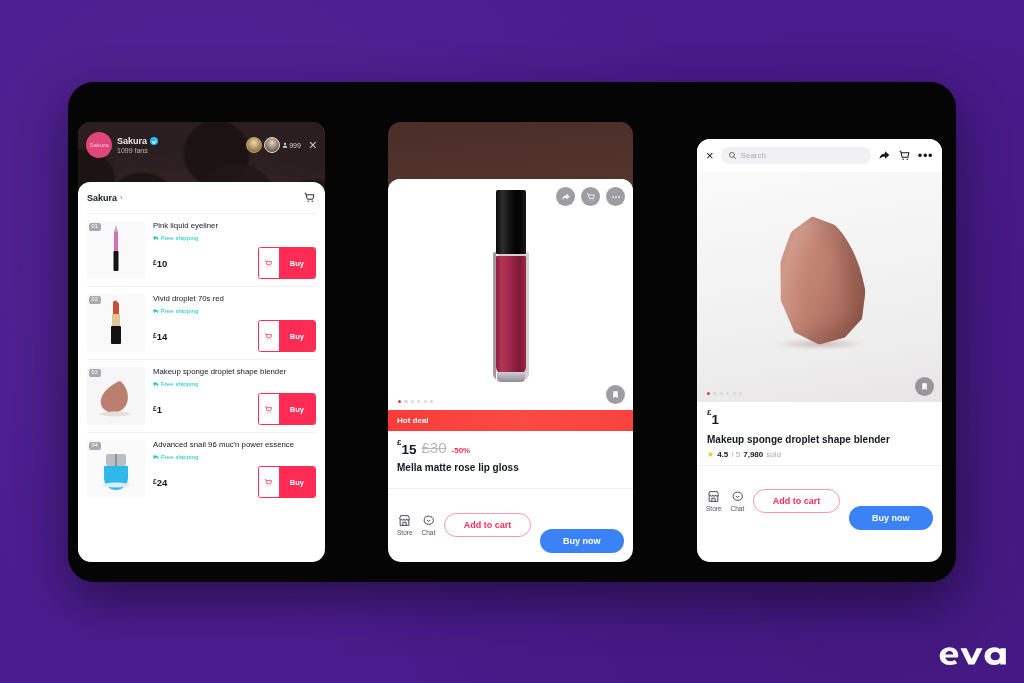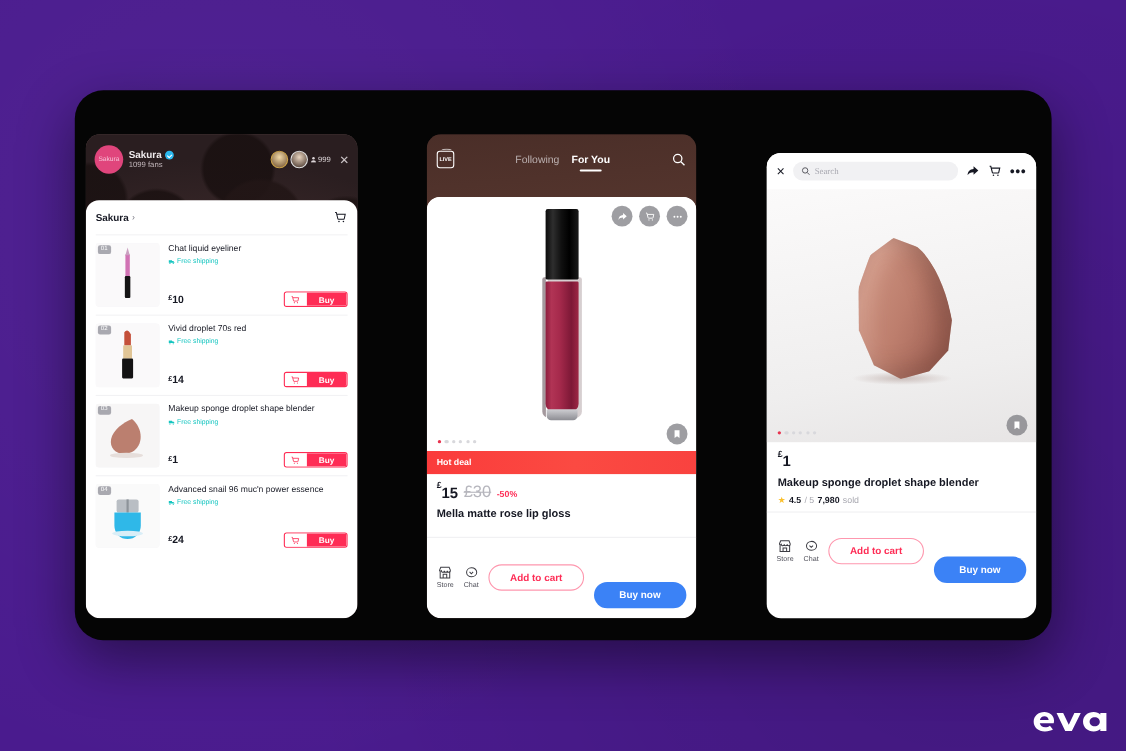--- a/index.html
+++ b/index.html
@@ -70,21 +70,21 @@
     background:#f6f5f7;}
   .rank{position:absolute;left:2px;top:2px;background:rgba(120,120,130,.62);color:#fff;
     font-size:5.5px;padding:1px 2.5px;border-radius:2px;line-height:1;letter-spacing:.3px;z-index:2;}
   .prod-info{flex:1;min-width:0;display:flex;flex-direction:column;}
   .prod-title{font-size:7.8px;color:#161823;line-height:1.32;}
   .ship{display:inline-flex;align-items:center;gap:2px;color:#16c5c0;font-size:6.2px;margin-top:3px;}
   .ship svg{width:6px;height:6px;}
   .prod-bottom{display:flex;align-items:center;justify-content:space-between;margin-top:auto;padding-top:4px;}
   .price{font-size:9.5px;font-weight:700;color:#161823;}
   .price sup{font-size:6.5px;font-weight:700;vertical-align:baseline;position:relative;top:-2px;}
-  .buybtn{display:flex;align-items:stretch;border-radius:2.5px;overflow:hidden;height:14px;
+  .buybtn{display:flex;align-items:stretch;border-radius:2.5px;overflow:hidden;height:32px;
     border:1px solid #fe2c55;}
   .buy-cart{width:20px;background:#fff;display:flex;align-items:center;justify-content:center;}
   .buy-cart svg{width:9px;height:9px;}
   .buy-lbl{background:#fe2c55;color:#fff;font-size:7.5px;font-weight:600;
     padding:0 11px;display:flex;align-items:center;}
 
   
   #phone2{ left:320px; top:40px; width:245px; height:440px; border-radius:13px; background:#1b1113;}
   .vid-bg{position:absolute;inset:0;
     background:
@@ -149,21 +149,21 @@
   .bnow{flex:1;height:24px;border-radius:12px;background:#3b82f6;color:#fff;font-size:9px;
     font-weight:700;display:flex;align-items:center;justify-content:center;margin-top:33px;}
 
   
   #phone3{ left:629px; top:57px; width:245px; height:423px; border-radius:13px; background:#fff;}
   .p3-top{height:33px;display:flex;align-items:center;gap:7px;padding:0 9px;background:#fff;}
   .x-ico{font-size:13px;color:#161823;font-weight:300;line-height:1;}
   .srchbar{flex:1;height:17px;background:#f1f1f3;border-radius:9px;display:flex;align-items:center;
     gap:4px;padding:0 7px;}
   .srchbar svg{width:9px;height:9px;flex:0 0 auto;}
-  .srch-ph{font-size:8px;color:#a8a8b0;font-family:Liberation Serif, serif;}
+  .srch-ph{font-size:8px;color:#a8a8b0;}
   .p3-ico{width:13px;height:13px;color:#161823;}
   .dots3{font-size:13px;color:#161823;letter-spacing:.5px;line-height:.6;}
   .p3-img{position:relative;height:230px;background:linear-gradient(170deg,#fbfafa,#efeeee 70%,#e7e5e5);}
   
   .sponge{position:absolute;left:50%;top:44px;transform:translateX(-50%) rotate(-7deg);
     width:88px;height:128px;
     background:linear-gradient(118deg,#b87a6a 0%,#c98e7c 24%,#bd7e6d 52%,#a96a5c 78%,#9c5f52 100%);
     border-radius:52% 52% 46% 46% / 74% 74% 26% 26%;
     clip-path:polygon(50% 0%, 78% 10%, 96% 36%, 100% 62%, 92% 84%, 70% 97%, 40% 100%, 14% 88%, 3% 62%, 8% 32%, 24% 10%);
     box-shadow:inset -10px -6px 22px rgba(80,40,32,.38), inset 8px 6px 20px rgba(255,220,205,.3);}
@@ -234,21 +234,21 @@
         <div class="thumb">
           <span class="rank">01</span>
           <svg viewBox="0 0 58 58" width="58" height="58">
             <rect width="58" height="58" fill="#faf9fa"></rect>
             <rect x="27" y="10" width="4" height="22" fill="#d173b4" rx="1"></rect>
             <polygon points="29,4 31,11 27,11" fill="#caa0c0"></polygon>
             <rect x="26.5" y="30" width="5" height="20" fill="#141414" rx="1"></rect>
           </svg>
         </div>
         <div class="prod-info">
-          <div class="prod-title">Chat liquid eyeliner</div>
+          <div class="prod-title">Pink liquid eyeliner</div>
           <div class="ship">
             <svg viewBox="0 0 16 16" fill="#16c5c0">
                 <path d="M1 4h8v6H1zM9 6h3l3 3v1h-6z"></path>
                 <circle cx="4" cy="12" r="1.4"></circle>
                 <circle cx="12" cy="12" r="1.4"></circle>
               </svg>
             <span>Free shipping</span>
           </div>
           <div class="prod-bottom">
             <div class="price">
@@ -380,31 +380,20 @@
             </div>
           </div>
         </div>
       </div>
     </div>
   </div>
 
   <div class="phone" id="phone2">
     <div class="vid-bg"></div>
 
-    <div class="vid-top">
-      <div class="live-badge">LIVE</div>
-      <div class="feed-tabs">
-        <div class="ftab">Following</div>
-        <div class="ftab active">For You</div>
-      </div>
-      <svg class="srch-ico" viewBox="0 0 24 24" fill="none" stroke="#fff" stroke-width="2">
-        <circle cx="10.5" cy="10.5" r="6.5"></circle>
-          <path d="M15.5 15.5 21 21"></path>
-      </svg>
-    </div>
 
     <div class="card2">
       <div class="img-area">
         <div class="lipgloss">
           <div class="lg-body"></div>
           <div class="lg-liquid"></div>
           <div class="lg-base"></div>
           <div class="lg-cap"></div>
         </div>
 

